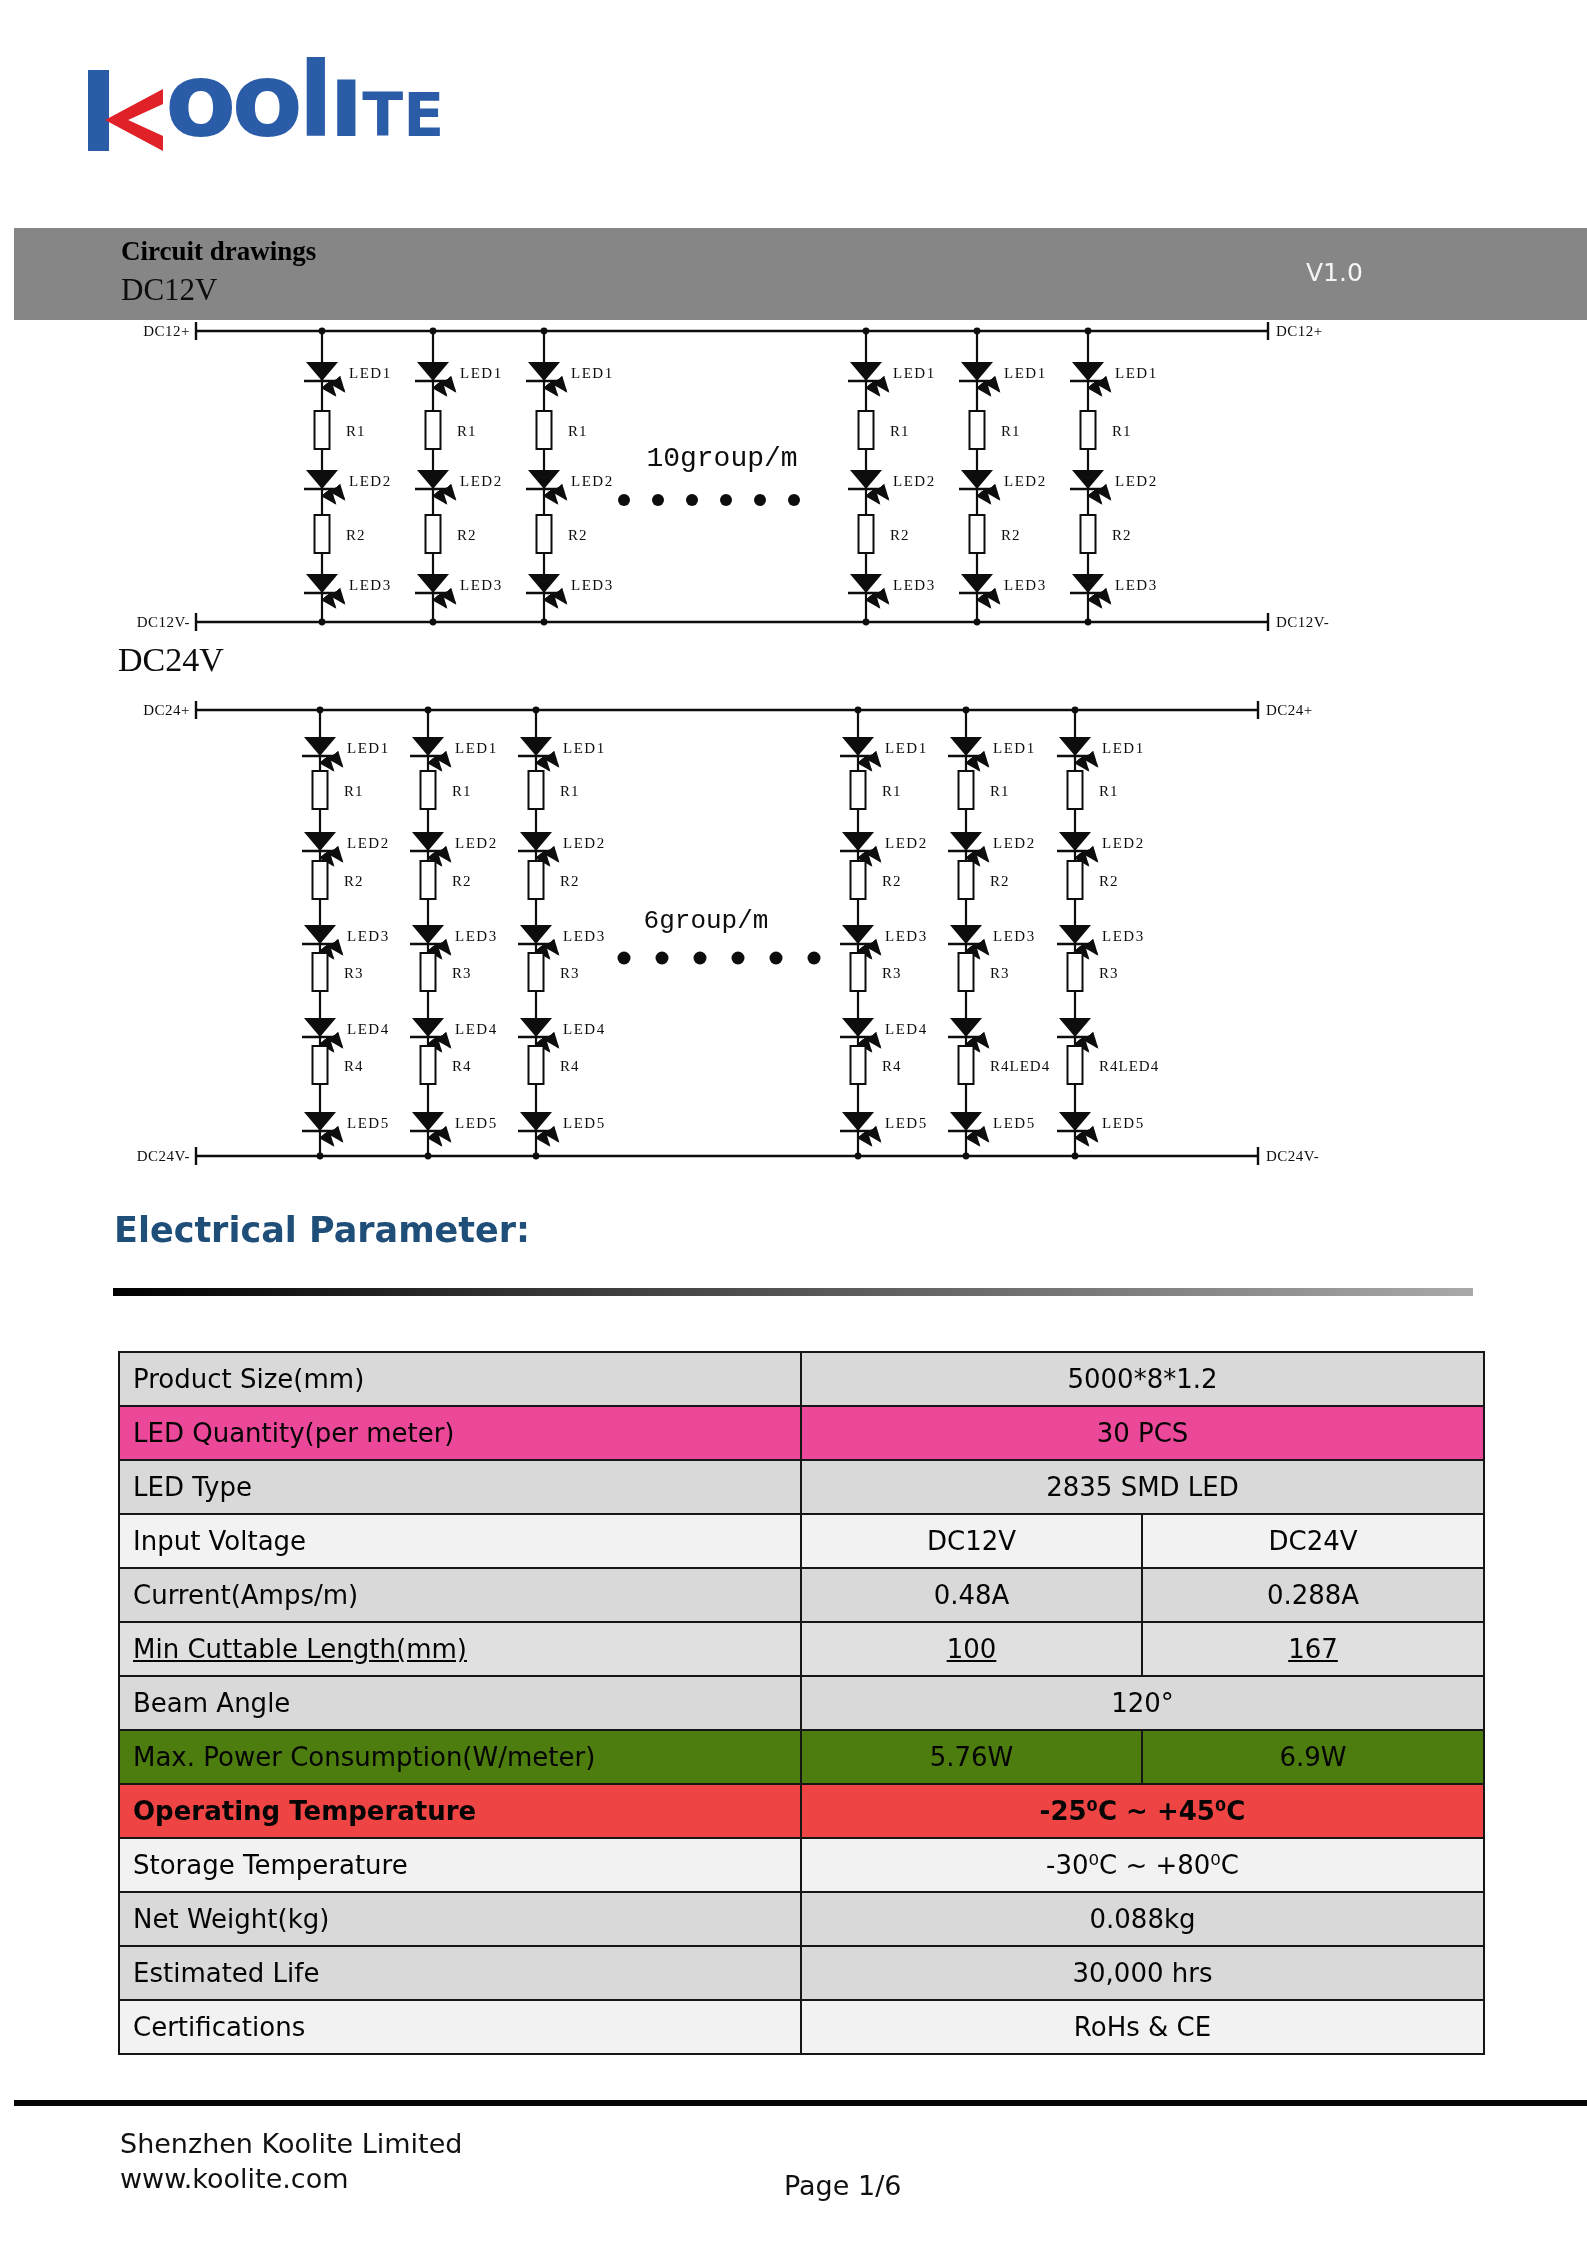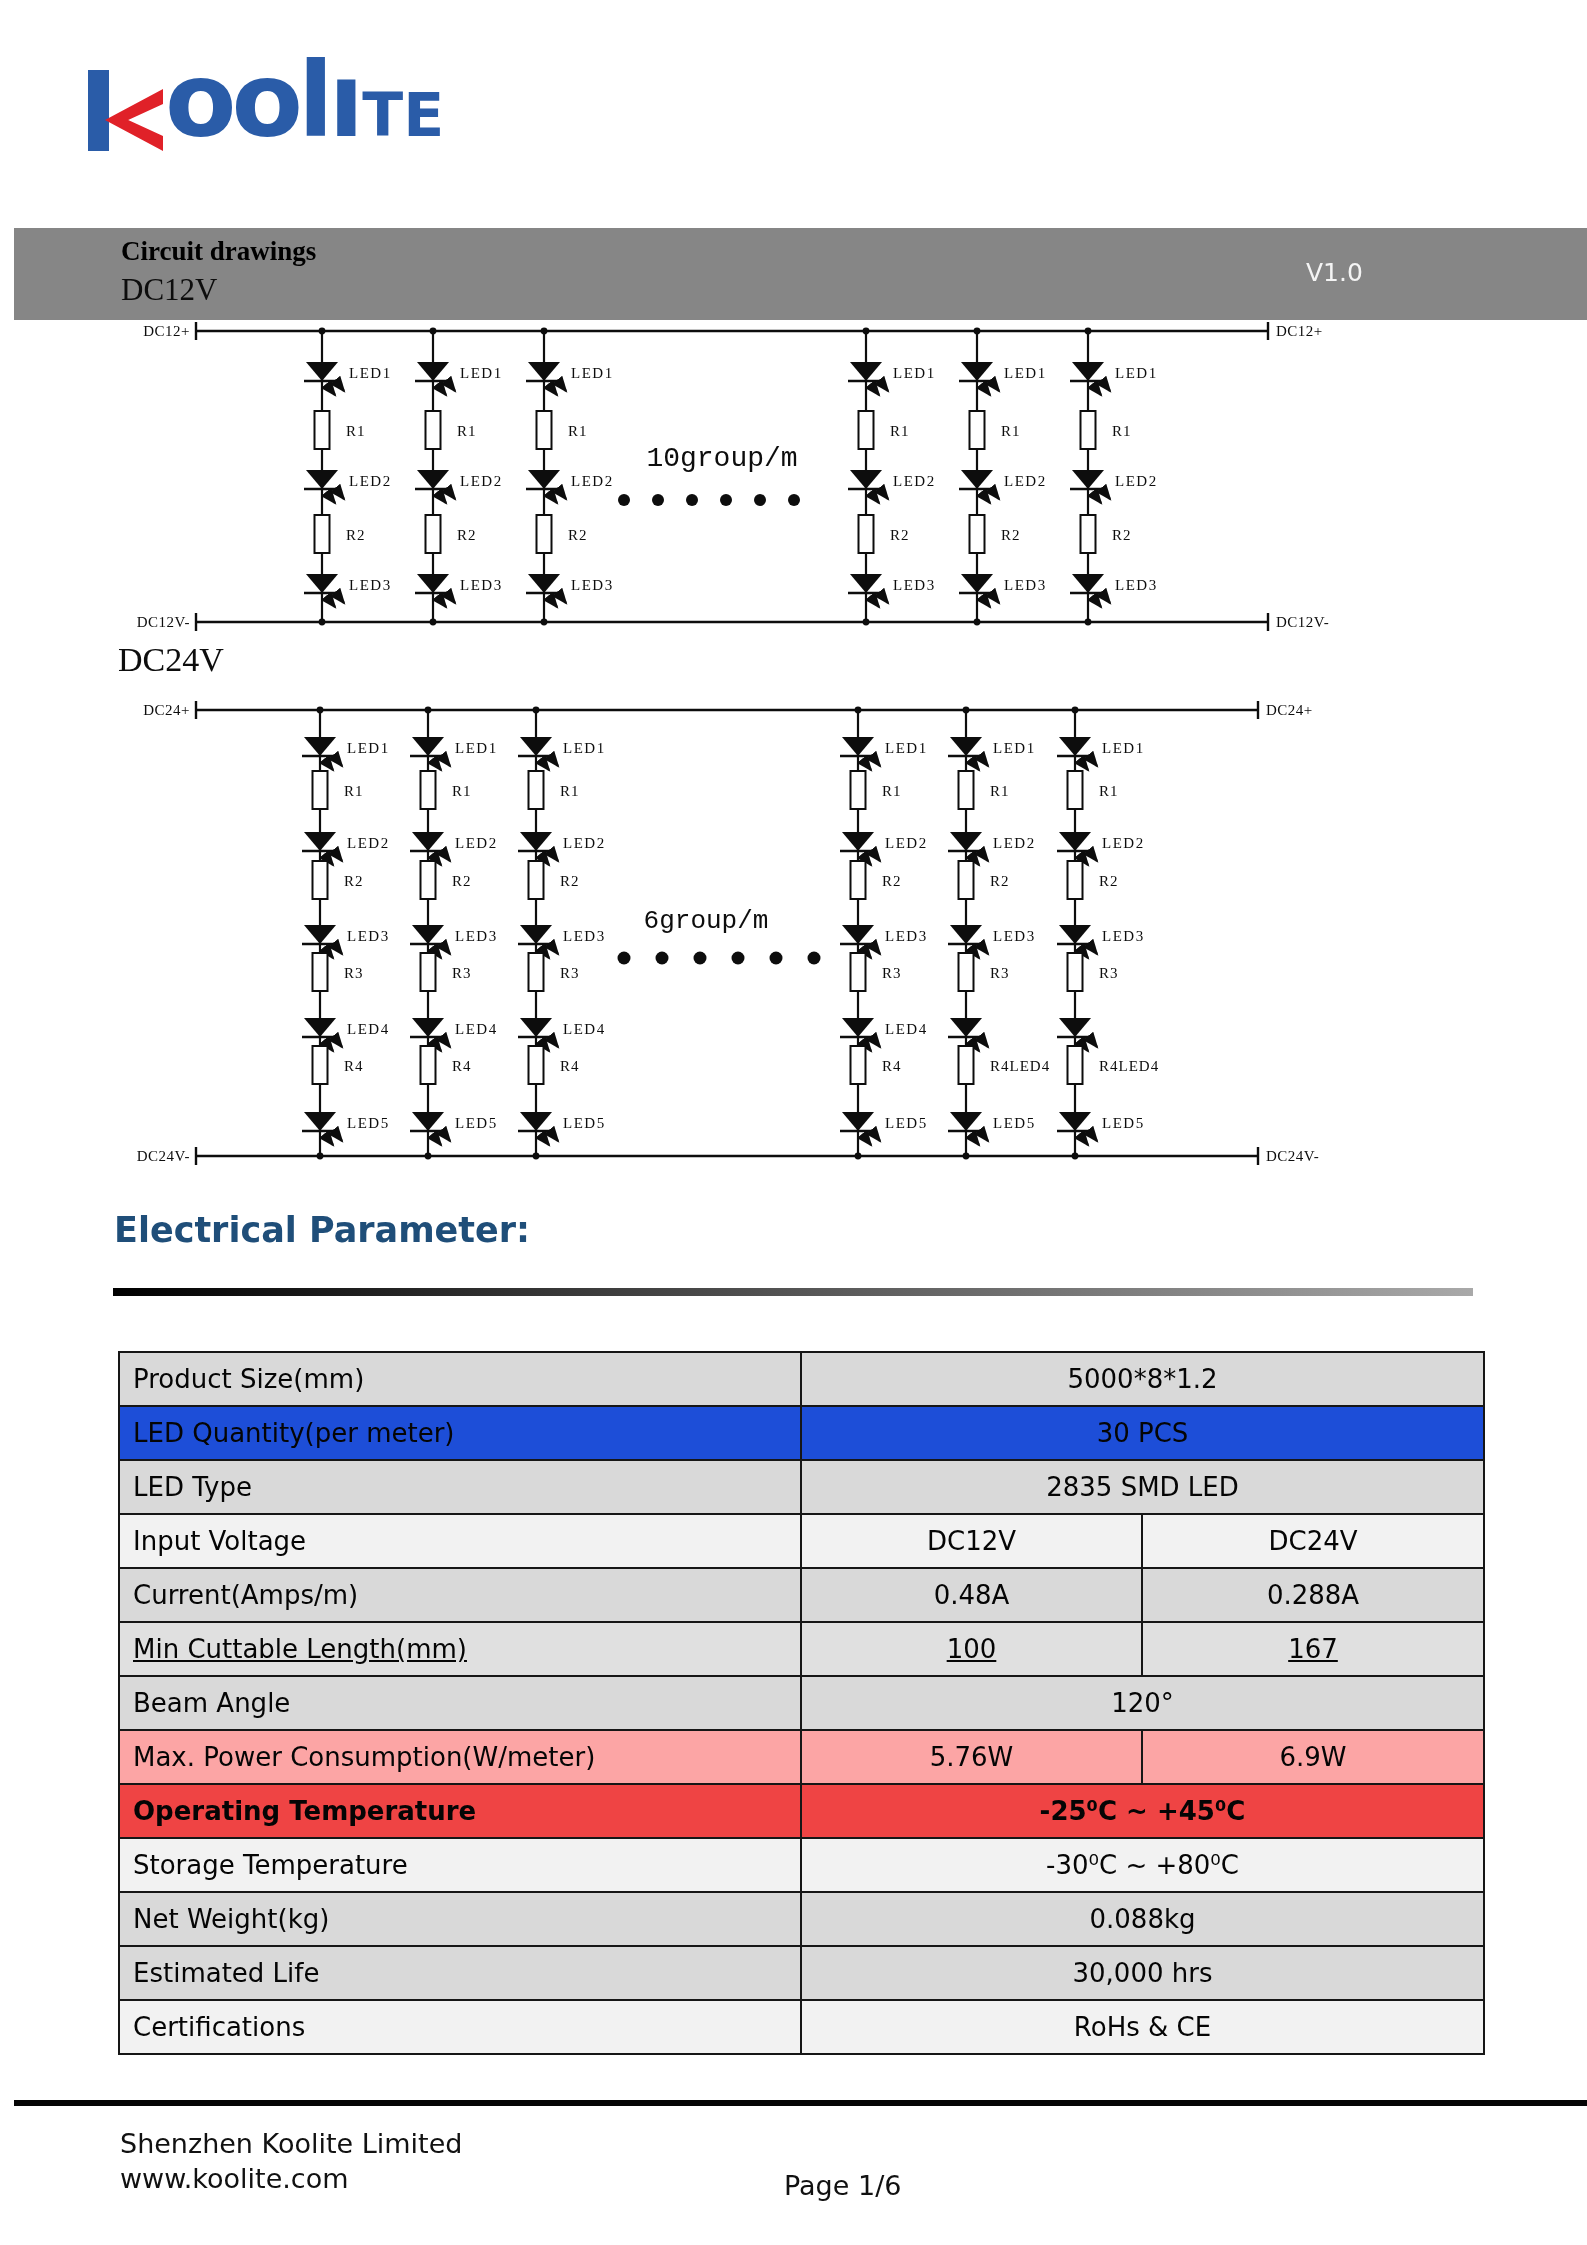--- a/index.html
+++ b/index.html
@@ -467,21 +467,21 @@
     <colgroup>
         <col style="width:682px">
         <col style="width:341px">
         <col style="width:342px">
       </colgroup>
     <tbody id="param-tbody">
         <tr style="background: rgb(217, 217, 217);">
           <td class="lbl">Product Size(mm)</td>
           <td class="val" colspan="2">5000*8*1.2</td>
         </tr>
-        <tr style="background: #1d4ed8;">
+        <tr style="background: #ec4899;">
           <td class="lbl">LED Quantity(per meter)</td>
           <td class="val" colspan="2">30 PCS</td>
         </tr>
         <tr style="background: rgb(217, 217, 217);">
           <td class="lbl">LED Type</td>
           <td class="val" colspan="2">2835 SMD LED</td>
         </tr>
         <tr style="background: rgb(242, 242, 242);">
           <td class="lbl">Input Voltage</td>
           <td class="val" colspan="1">DC12V</td>
@@ -494,21 +494,21 @@
         </tr>
         <tr style="background: rgb(224, 224, 224); text-decoration: underline;">
           <td class="lbl">Min Cuttable Length(mm)</td>
           <td class="val" colspan="1">100</td>
           <td class="val" colspan="1">167</td>
         </tr>
         <tr style="background: rgb(217, 217, 217);">
           <td class="lbl">Beam Angle</td>
           <td class="val" colspan="2">120°</td>
         </tr>
-        <tr style="background: #fca5a5;">
+        <tr style="background: #4d7c0f;">
           <td class="lbl">Max. Power Consumption(W/meter)</td>
           <td class="val" colspan="1">5.76W</td>
           <td class="val" colspan="1">6.9W</td>
         </tr>
         <tr style="background: #ef4444; font-weight: bold;">
           <td class="lbl">Operating Temperature</td>
           <td class="val" colspan="2">-25⁰C ~ +45⁰C</td>
         </tr>
         <tr style="background: rgb(242, 242, 242);">
           <td class="lbl">Storage Temperature</td>

